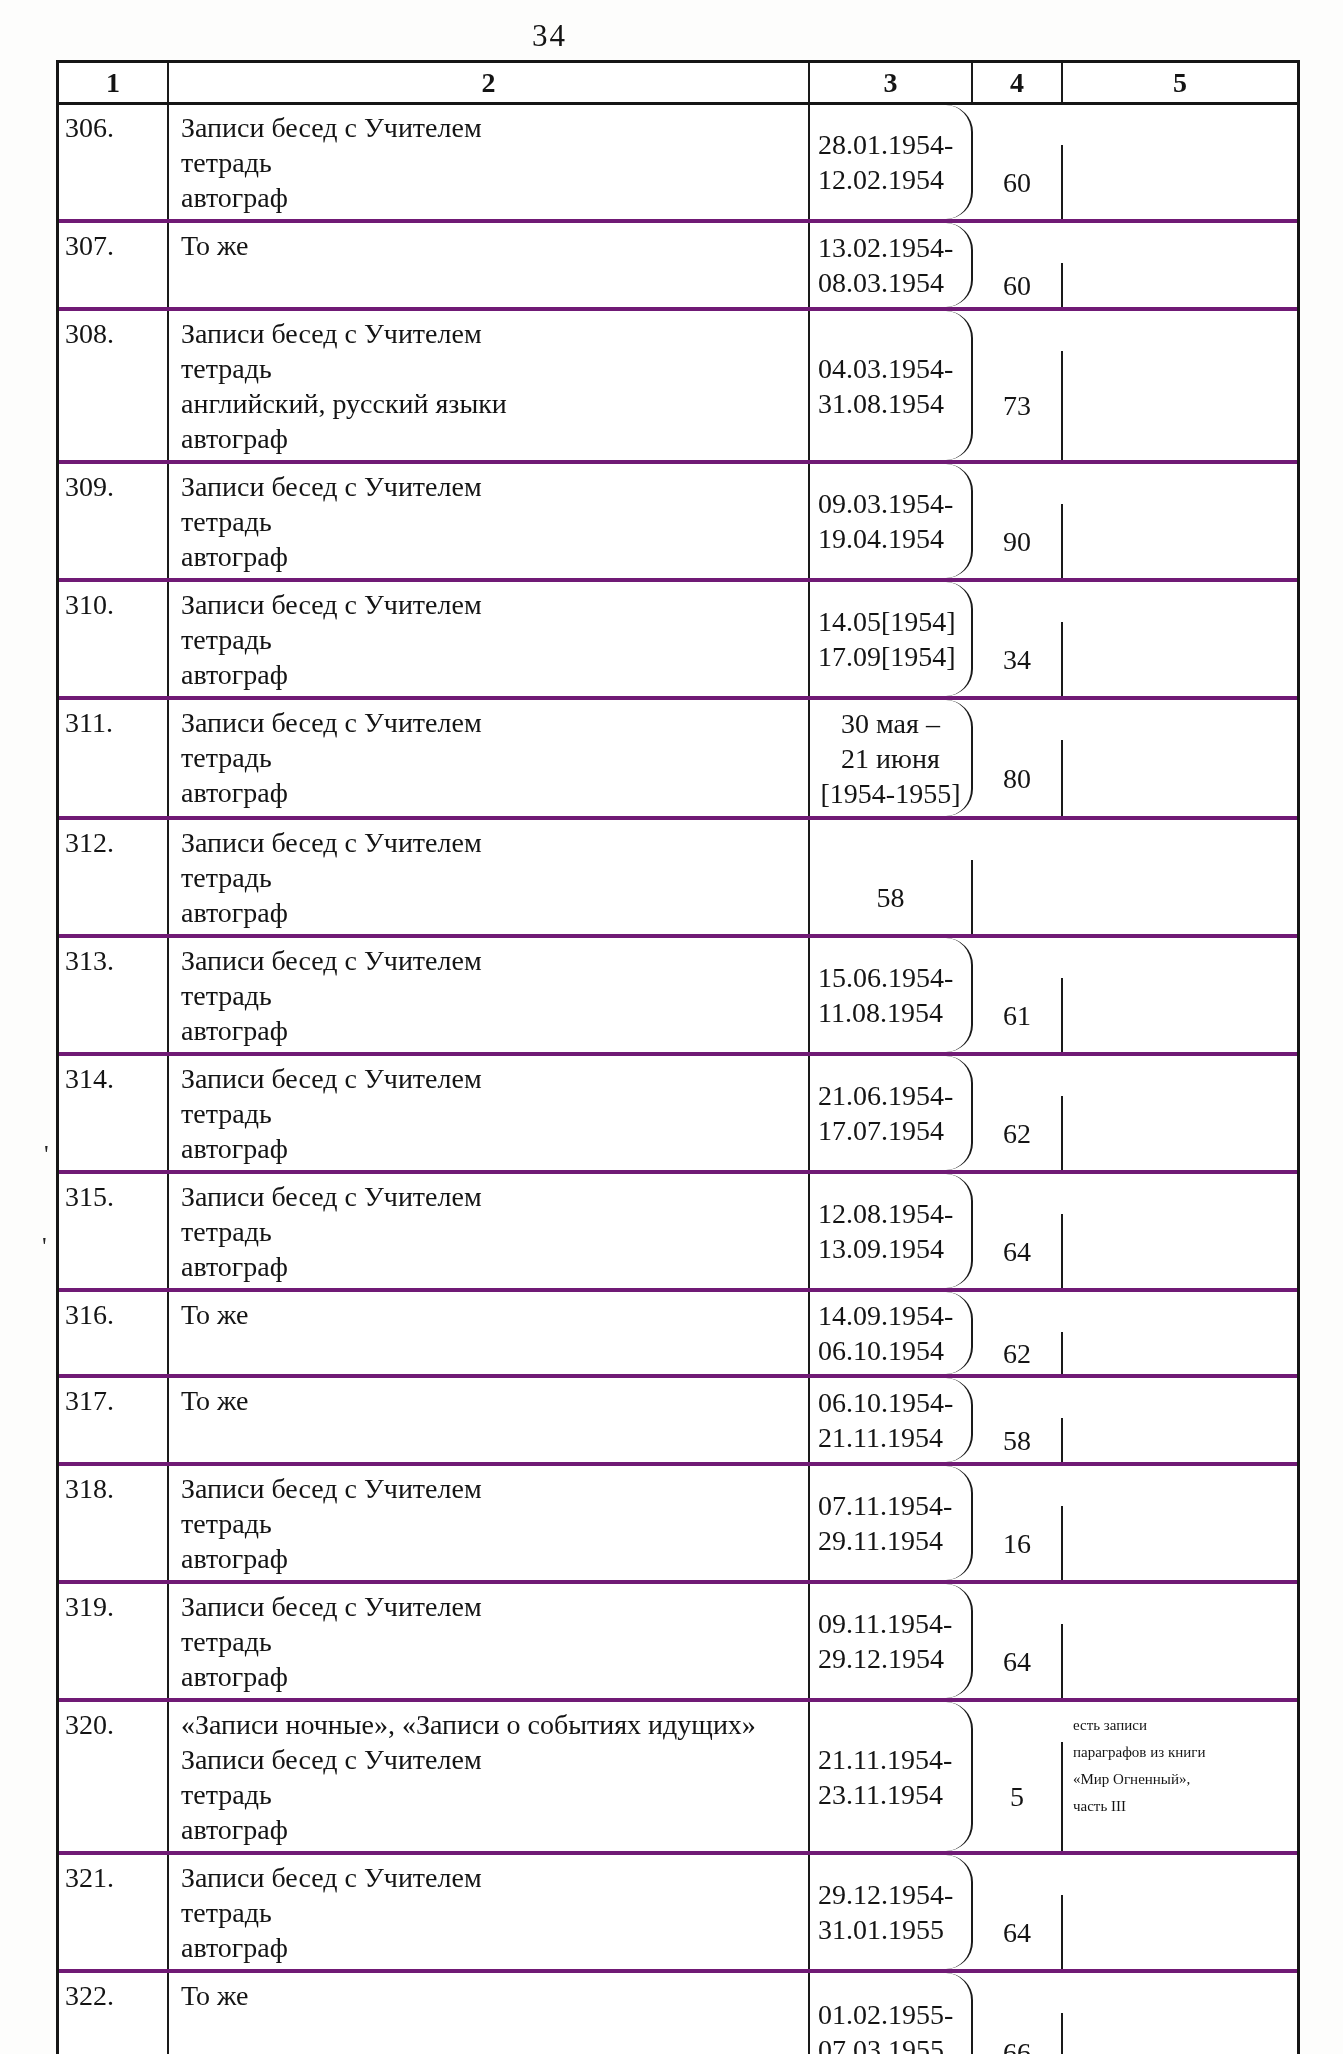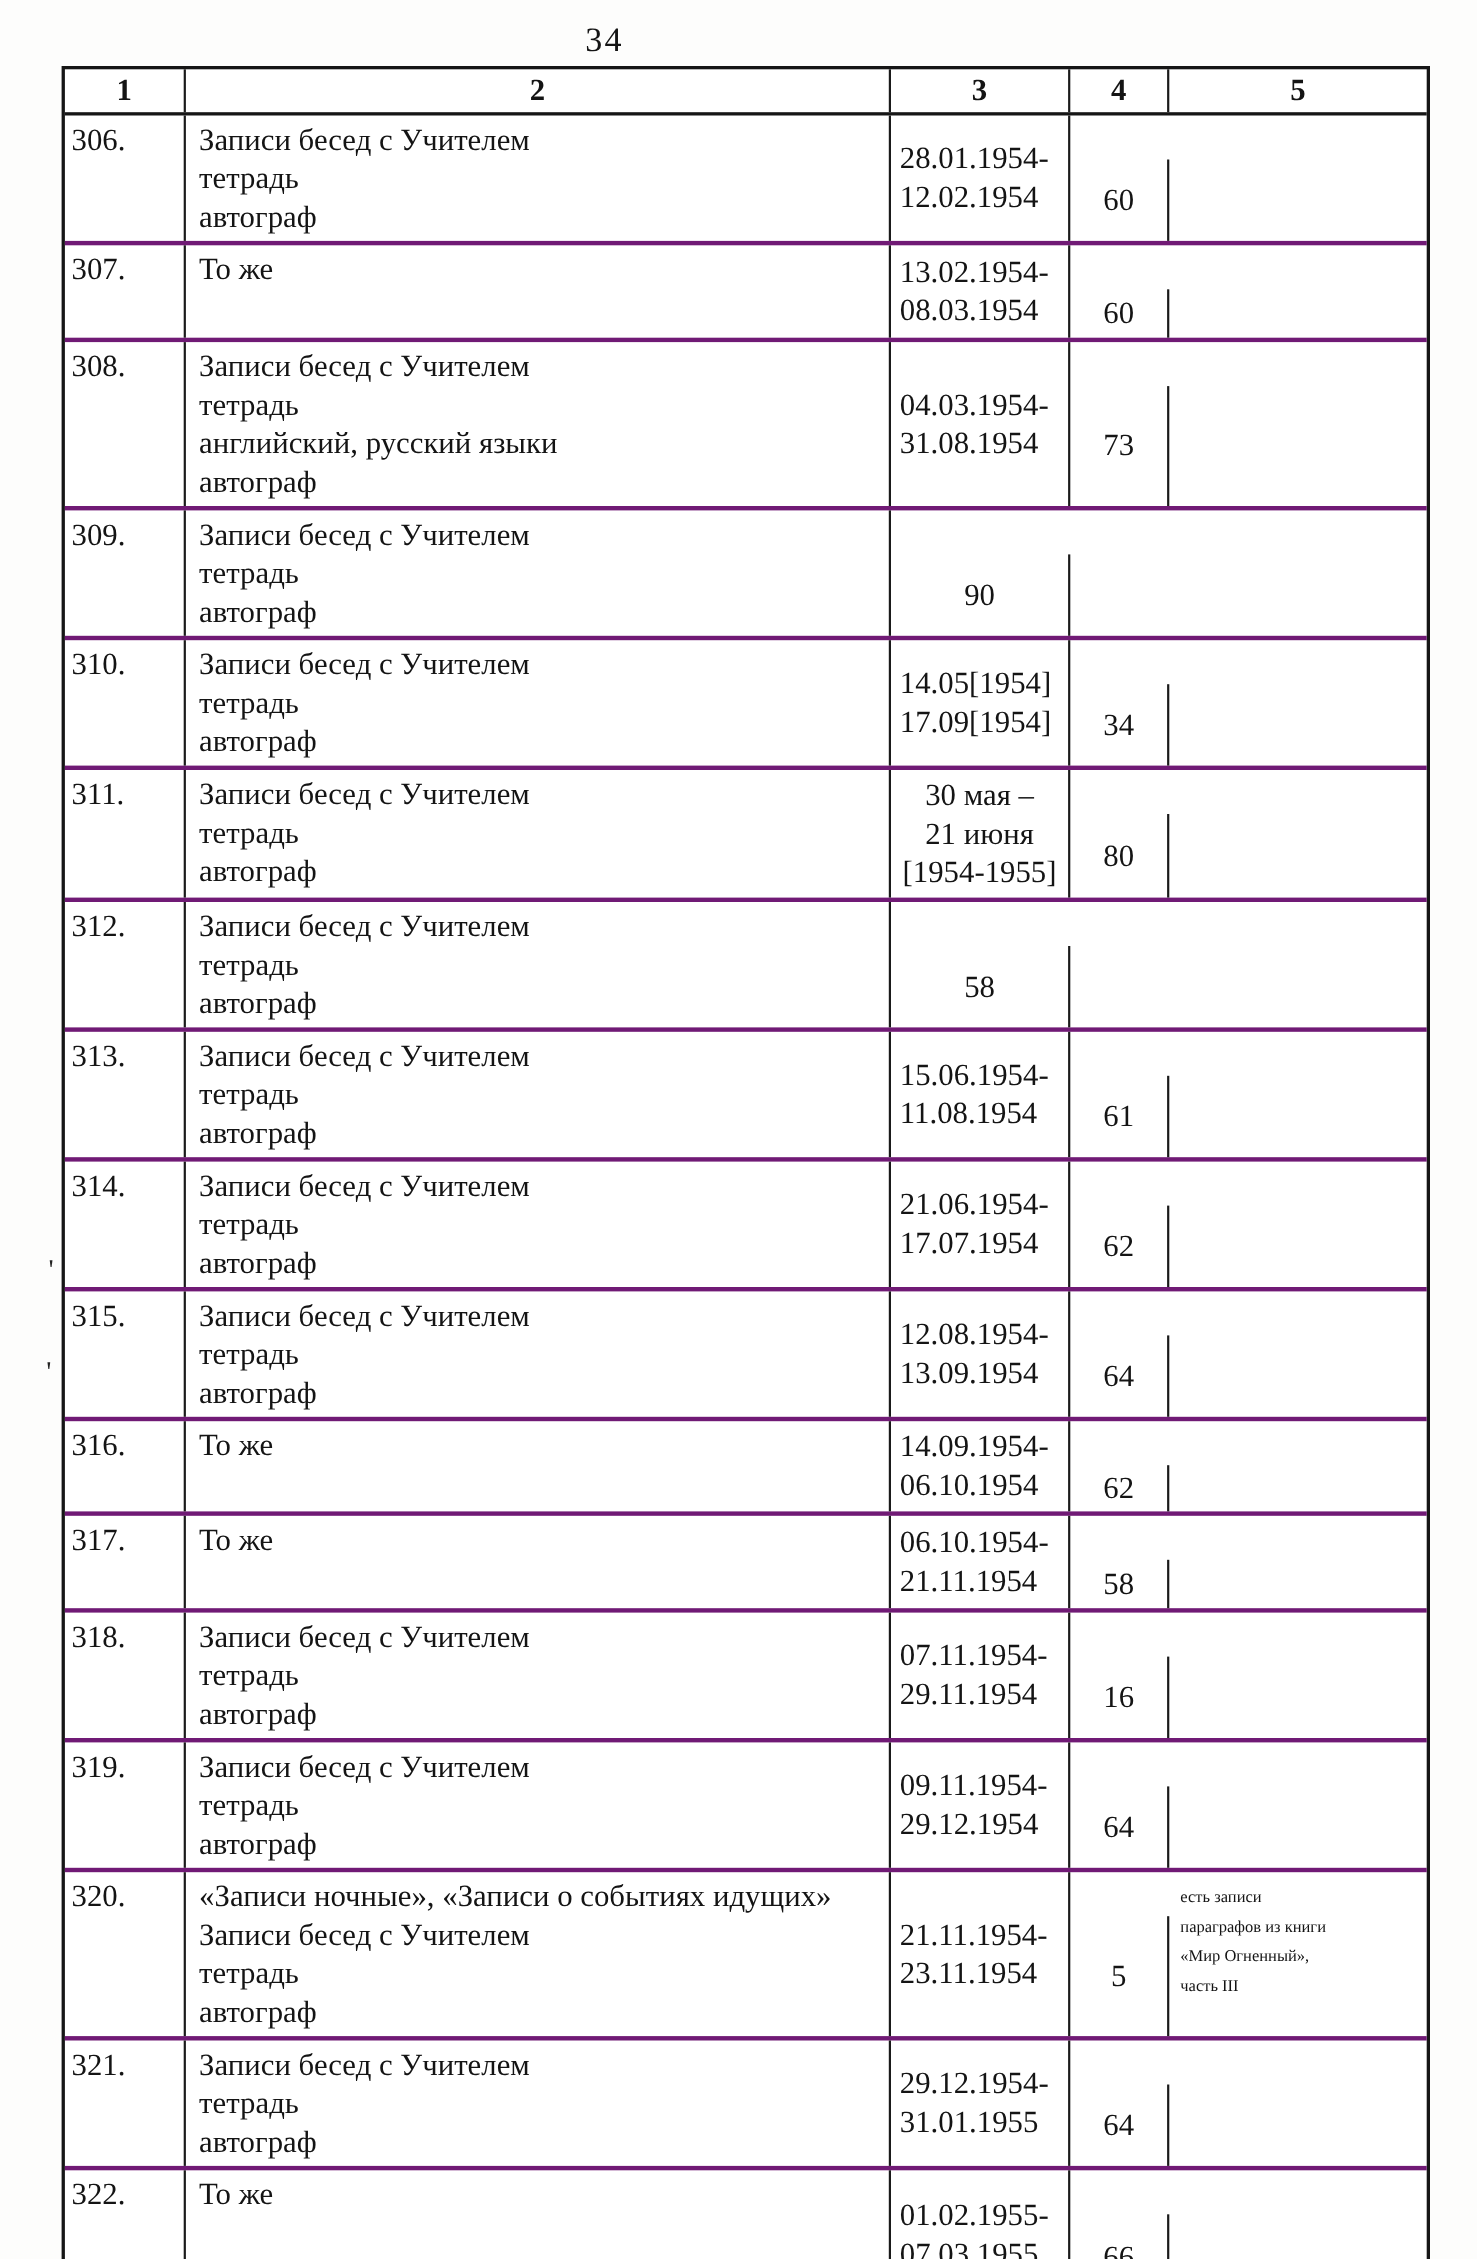--- a/index.html
+++ b/index.html
@@ -41,20 +41,21 @@
   .row:last-child { border-bottom: none; }
   .cell { border-right: 2px solid #1a1a1a; }
   .cell:last-child { border-right: none; }
 
   .row { font-size: 28px; line-height: 35px; }
   .c-num  { padding: 5px 4px 0 6px; }
   .c-desc { padding: 5px 4px 4px 12px; }
   .c-dates {
     display: flex; flex-direction: column; justify-content: center;
     padding: 4px 2px 4px 8px;
+    border-radius: 27px;
   }
   .c-dates.centered { align-items: center; text-align: center; padding-left: 2px; font-family: Liberation Serif, serif; }
   .c-count {
     display: flex; align-items: center; justify-content: center;
     padding: 2px;
     margin-top: 40px;
   }
   .c-note {
     padding: 10px 6px 4px 10px;
     font-size: 15px; line-height: 27px;
@@ -125,20 +126,24 @@
           <div class="cell c-count">73</div>
           <div class="cell c-note"></div>
         </div>
         <div class="row" style="min-height: 114px;">
           <div class="cell c-num">309.</div>
           <div class="cell c-desc">
             <div class="">Записи бесед с Учителем</div>
             <div class="">тетрадь</div>
             <div class="">автограф</div>
           </div>
+          <div class="cell c-dates">
+            <div class="">09.03.1954-</div>
+            <div class="">19.04.1954</div>
+          </div>
           <div class="cell c-count">90</div>
           <div class="cell c-note"></div>
         </div>
         <div class="row" style="min-height: 113px;">
           <div class="cell c-num">310.</div>
           <div class="cell c-desc">
             <div class="">Записи бесед с Учителем</div>
             <div class="">тетрадь</div>
             <div class="">автограф</div>
           </div>

